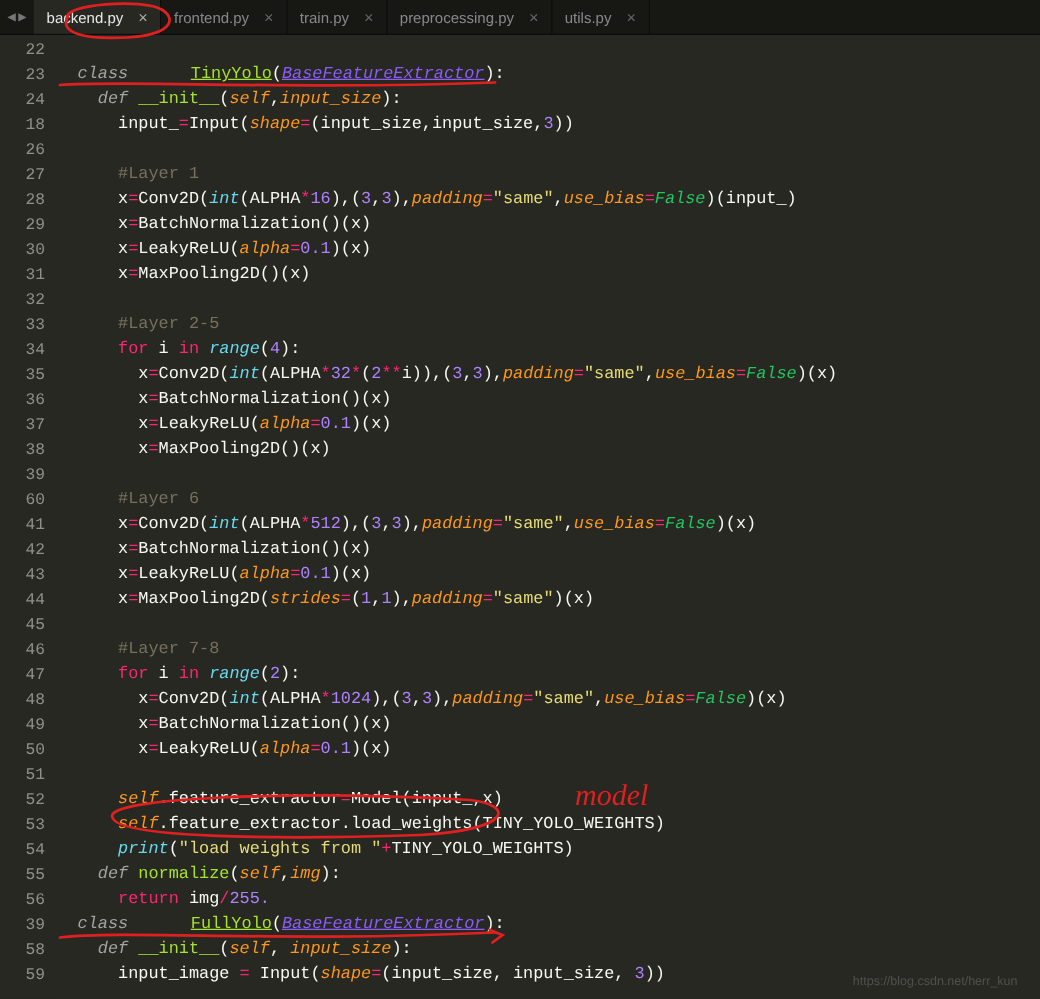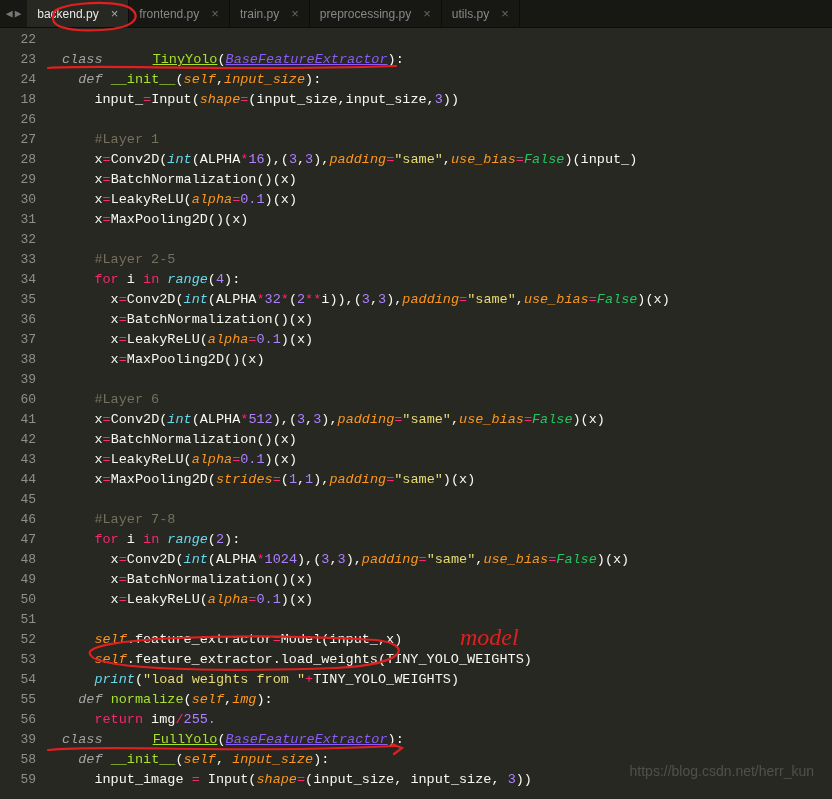--- a/index.html
+++ b/index.html
@@ -85,25 +85,25 @@
   .op { color: #f92672; }
   .num { color: #ae81ff; }
   .str { color: #e6db74; }
   .cmt { color: #75715e; }
   .builtin { color: #66d9ef; font-style: italic; }
   .bool { color: #22c55e; font-style: italic;}
   .plain { color: #f8f8f2; }
   
   .watermark {
     position: absolute;
-    bottom: 20px;
+    bottom: 8px;
     right: 18px;
     color: rgba(200,200,200,0.25);
     font-family: Arial, sans-serif;
-    font-size: 14px;
+    font-size: 10px;
     pointer-events: none;
   }
   
   
   .anno { position: absolute; pointer-events: none; }
   .anno svg { overflow: visible; }
   .anno-stroke { stroke: #e02020; stroke-width: 2.2; fill: none; stroke-linecap: round; }
   .anno-text {
     font-family: 'Comic Sans MS', cursive;
     color: #e02020;

